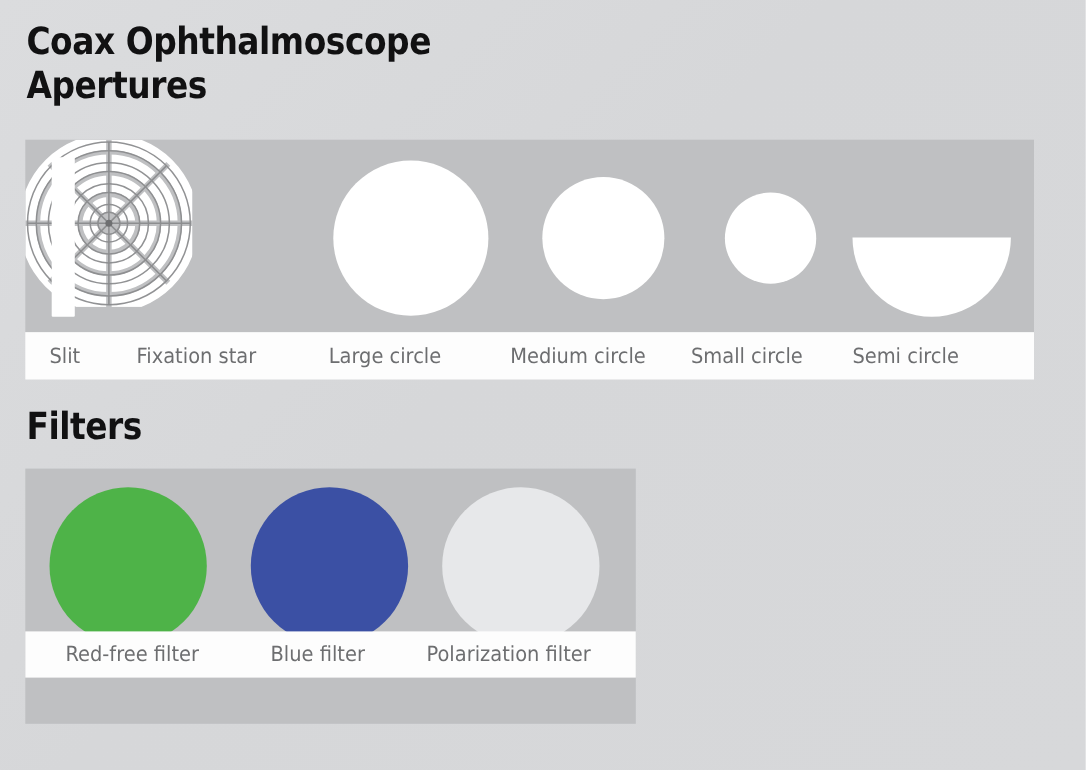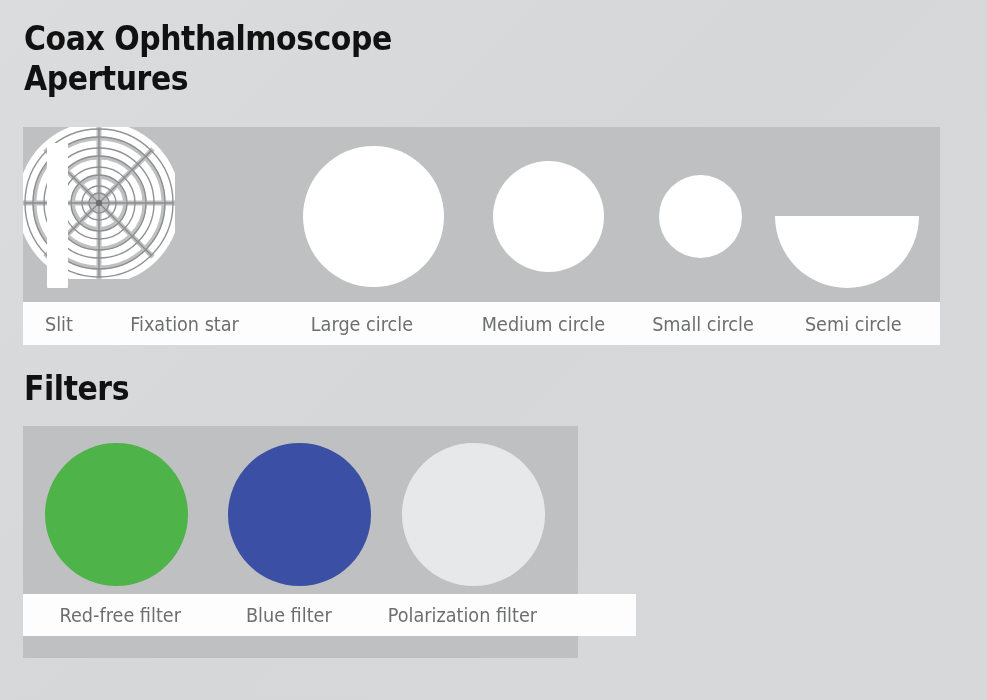--- a/index.html
+++ b/index.html
@@ -133,22 +133,22 @@
 
   
   #filters-panel {
     left: 23px;
     top: 426px;
     width: 555px;
     height: 232px;
   }
   #filters-labels {
     left: 23px;
-    top: 594px;
-    width: 613px;
+    top: 574px;
+    width: 555px;
     height: 42px;
   }
   .filter-disc {
     position: absolute;
     top: 17px;
     width: 143px;
     height: 143px;
     border-radius: 50%;
   }
   #flt-redfree { left: 22px; }
@@ -208,21 +208,21 @@
         <circle cx="76" cy="76" r="3.2" fill="#6e6f71"></circle>
       </svg>
     </div>
 
     <div class="aperture" id="ap-large" style="background: rgb(255, 255, 255);"></div>
     <div class="aperture" id="ap-medium" style="background: rgb(255, 255, 255);"></div>
     <div class="aperture" id="ap-small" style="background: rgb(255, 255, 255);"></div>
     <div class="aperture" id="ap-semi" style="background: rgb(255, 255, 255);"></div>
   </div>
 
-  <div class="label-strip" id="apertures-labels" style="background: rgb(253, 253, 253); justify-content: space-between;">
+  <div class="label-strip" id="apertures-labels" style="background: rgb(253, 253, 253);">
     <span class="strip-label" style="left: 0px; padding-left: 20px; width: 75px; color: rgb(109, 110, 112);">Slit</span>
     <span class="strip-label" style="width: 175px; color: rgb(109, 110, 112);">Fixation star</span>
     <span class="strip-label" style="width: 165px; color: rgb(109, 110, 112);">Large circle</span>
     <span class="strip-label" style="width: 165px; color: rgb(109, 110, 112);">Medium circle</span>
     <span class="strip-label" style="width: 147px; color: rgb(109, 110, 112);">Small circle</span>
     <span class="strip-label" style="width: 140px; color: rgb(109, 110, 112);">Semi circle</span>
   </div>
 
   <div class="heading" id="filters-heading" style="color: rgb(17, 17, 18);">Filters</div>
 

